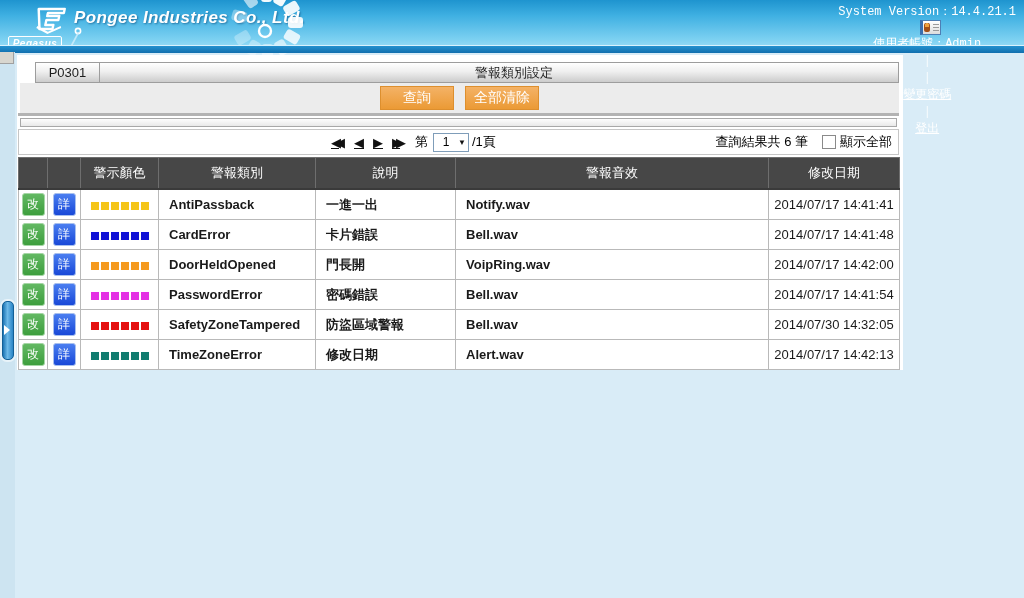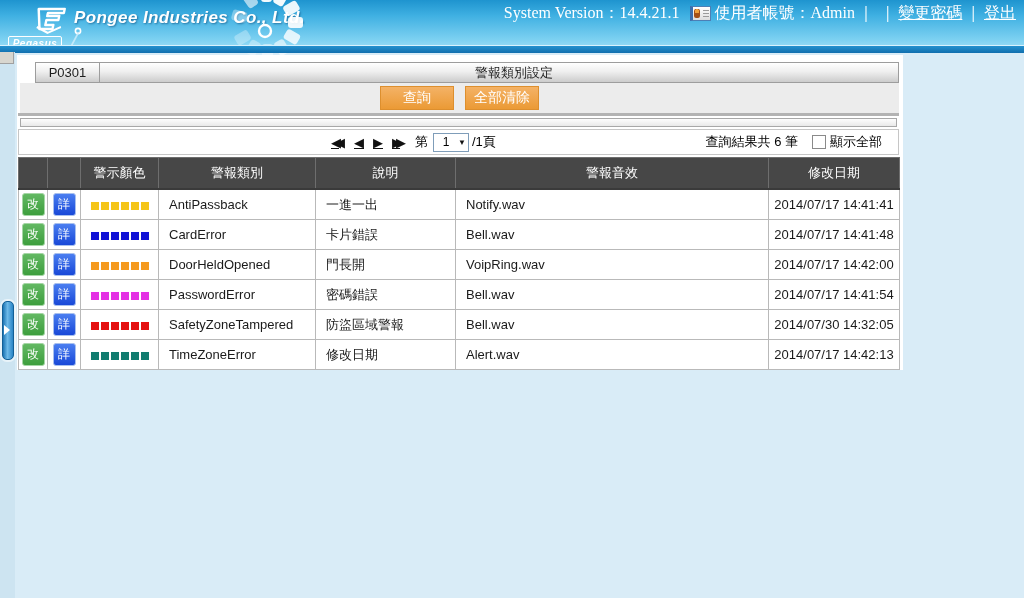--- a/index.html
+++ b/index.html
@@ -16,21 +16,21 @@
     border-radius:2px;color:#fff;font-size:10px;font-style:italic;font-weight:bold;
     display:flex;align-items:center;justify-content:center;letter-spacing:.5px;background:rgba(255,255,255,.08);}
   .company{position:absolute;left:74px;top:8px;color:#ffffff;font-size:17px;font-weight:bold;
     font-style:italic;text-shadow:1px 1px 2px rgba(0,60,110,.55);letter-spacing:.4px;}
   .tagline{position:absolute;left:74px;top:32px;display:flex;align-items:center;}
   .tag-slash{display:inline-block;width:2px;height:14px;background:#cfeefb;opacity:.8;
     transform:skewX(-28deg);margin-right:7px;}
   .tagline-text{color:#aee3f8;opacity:.85;font-size:10.5px;font-weight:bold;font-style:italic;white-space:pre;}
   .spinner{position:absolute;left:228px;top:-16px;}
   .topbar{position:absolute;right:8px;top:3px;display:flex;align-items:center;color:#ffffff;
-    font-family:Liberation Serif, serif;font-size:16px;white-space:nowrap;}
+    font-family:Liberation Mono, monospace;font-size:12px;white-space:nowrap;flex-direction:column;}
   .topbar .sep{margin:0 3px;}
   .toplink{color:#ffffff;text-decoration:underline;cursor:pointer;}
   .idcard{position:relative;display:inline-block;width:17px;height:13px;margin:0 4px 0 10px;
     background:linear-gradient(180deg,#ffffff,#dcdcdc);border:1px solid #4d7fb5;border-left:3px solid #3a6fae;}
   .idperson{position:absolute;left:1px;top:2px;width:6px;height:9px;
     background:radial-gradient(circle at 50% 25%,#f0a13c 0 2px,#a34f17 2px 100%);border-radius:2px;}
   .idlines{position:absolute;right:1px;top:3px;width:6px;height:7px;
     background:repeating-linear-gradient(180deg,#9a9a9a 0 1px,transparent 1px 3px);}
 
   
@@ -64,31 +64,31 @@
     border:1px solid #c6c6c6;display:flex;align-items:center;justify-content:space-between;
     font-size:13px;color:#000;}
   .pager-left{display:flex;align-items:center;margin-left:312px;}
   .pager-arrow{color:#111;text-decoration:underline;font-size:13px;margin-right:9px;cursor:pointer;}
   .pager-arrow.dbl{letter-spacing:-6px;padding-right:6px;}
   .page-prefix{margin-right:2px;}
   .page-select{display:inline-flex;align-items:center;width:34px;height:17px;background:#fff;
     border:1px solid #7f9db9;margin:0 3px;cursor:pointer;}
   .page-select .num{flex:1;text-align:center;font-size:12px;}
   .page-select .caret{font-size:8px;color:#111;margin-right:2px;}
-  .pager-right{display:flex;align-items:center;margin-right:16px;}
+  .pager-right{display:flex;align-items:center;margin-right:6px;}
   .checkbox{display:inline-block;width:12px;height:12px;background:#ffffff;border:1px solid #8a8a8a;
     margin:0 4px 0 14px;cursor:pointer;}
 
   
   .grid{position:absolute;left:18px;top:157px;width:881px;border-collapse:collapse;table-layout:fixed;}
   .grid th{background:#474747;color:#ffffff;font-weight:normal;font-size:13px;height:28px;
     border:1px solid #6e6e6e;border-bottom:2px solid #3a3a3a;}
   .grid td{background:#ffffff;border:1px solid #b9b9b9;height:29px;font-size:13px;color:#1a1a1a;
     padding:0;overflow:hidden;white-space:nowrap;}
-  .grid td.txt{padding-left:10px;text-align:left;}
+  .grid td.txt{padding-left:10px;text-align:left;font-weight:bold;}
   .grid td.ctr{text-align:center;}
   .btn-edit,.btn-detail{width:23px;height:23px;border-radius:3px;color:#fff;font-size:12px;
     font-family:inherit;cursor:pointer;padding:0;line-height:21px;}
   .btn-edit{background:linear-gradient(180deg,#63b963,#3d9e3d);border:1px solid #a5d6a5;}
   .btn-detail{background:linear-gradient(180deg,#4a7ef0,#1848d8);border:1px solid #a8c0ee;}
   .swatches{display:inline-flex;gap:2px;vertical-align:middle;margin-left:10px;}
   .sw{width:8px;height:8px;display:inline-block;}
 </style>
 </head>
 <body>

